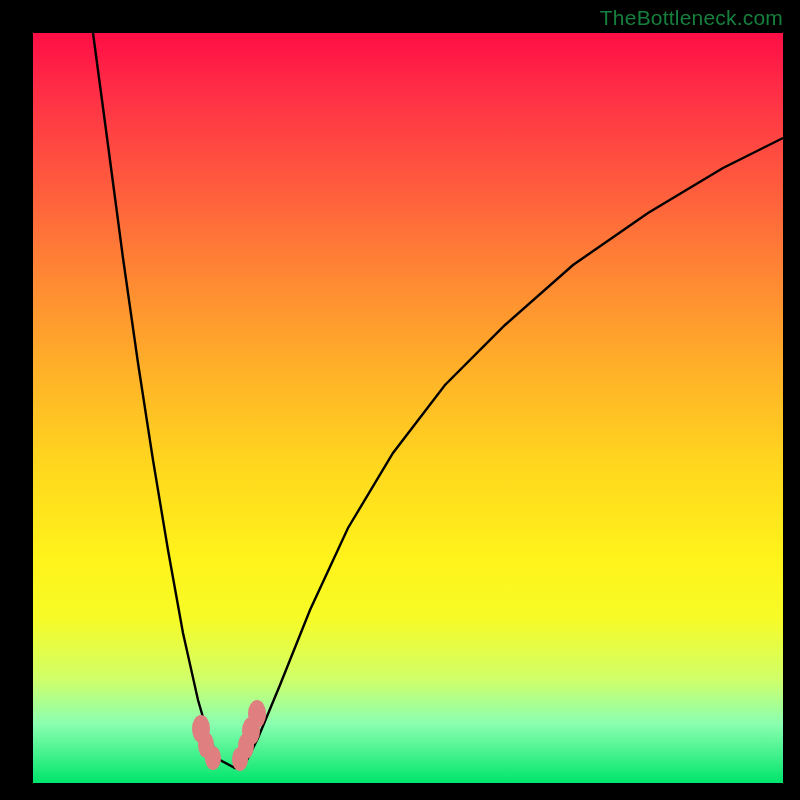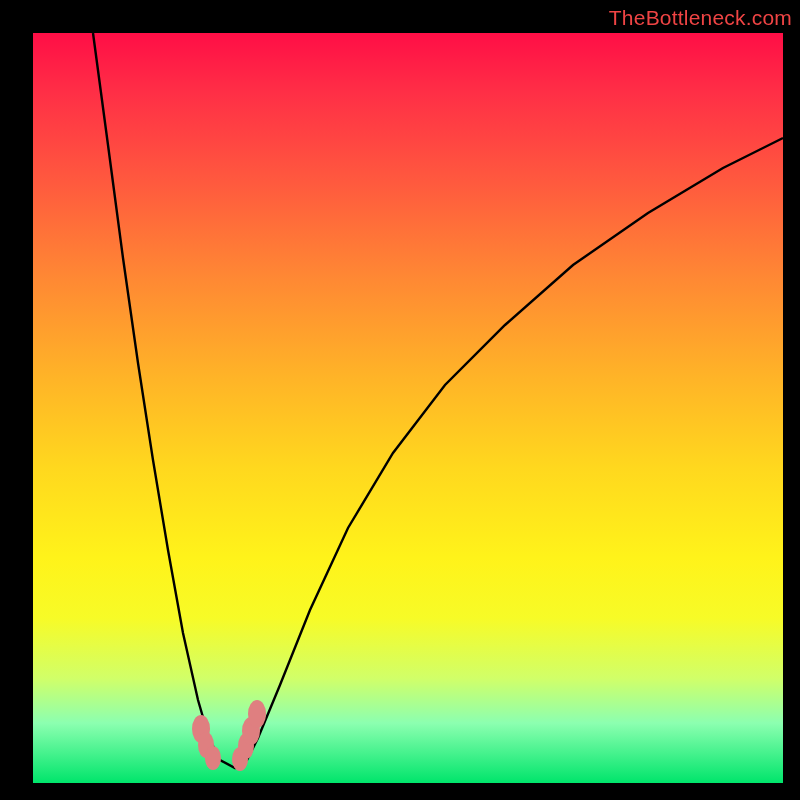--- a/index.html
+++ b/index.html
@@ -33,22 +33,22 @@
       #ffd81e 58%,
       #fff31a 70%,
       #f7fb27 78%,
       #d1ff68 86%,
       #8cffb0 92%,
       #00e56b 100%);
   }
   .attribution {
     position: absolute;
     top: 6px;
-    right: 8px;
-    color: #ef4444;
+    right: 17px;
+    color: #15803d;
     font-size: 21px;
     font-weight: 500;
     letter-spacing: 0.2px;
   }
   svg.curve {
     position: absolute;
     left: 0;
     top: 0;
     width: 750px;
     height: 750px;

